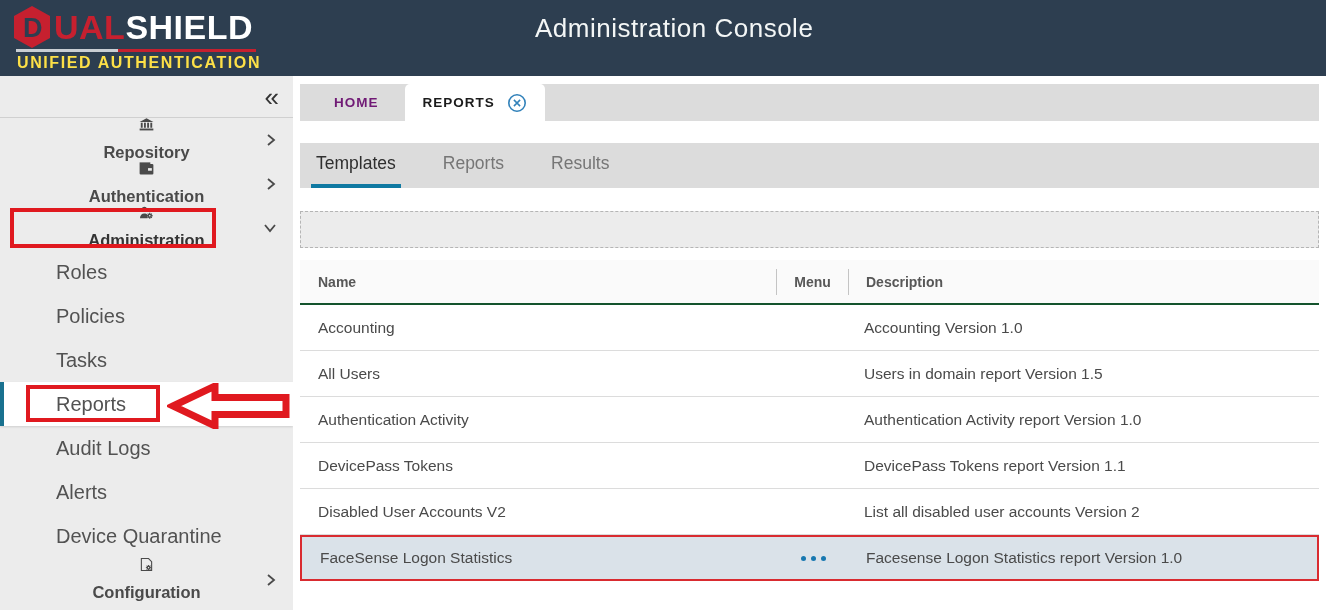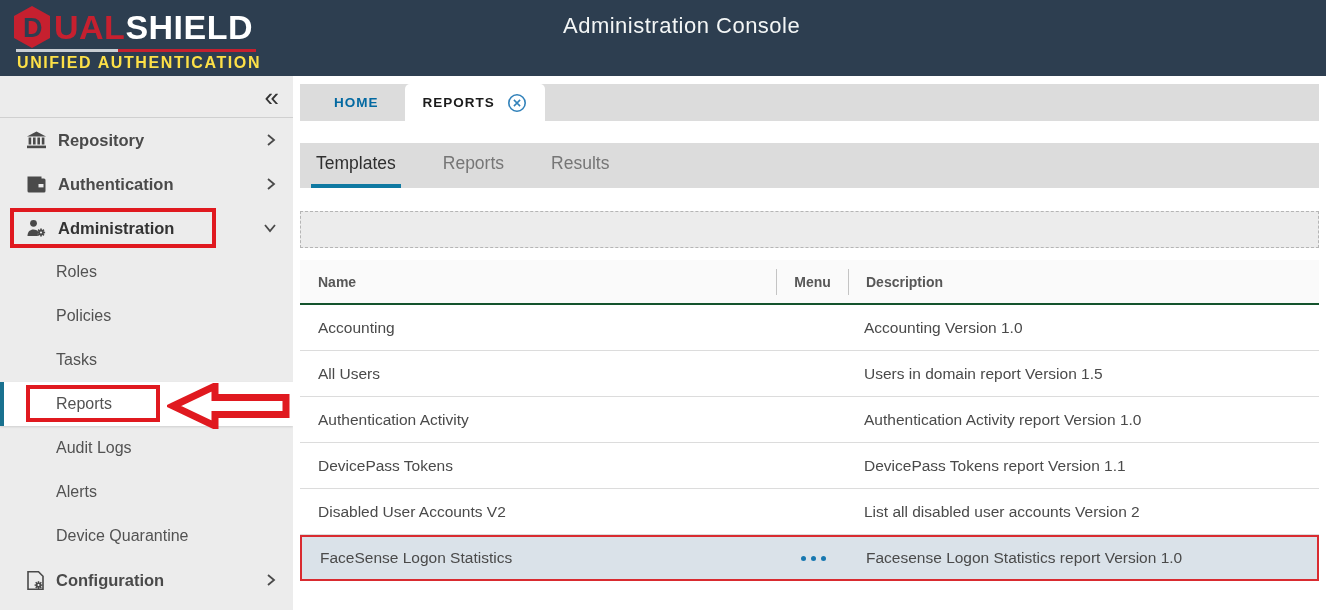--- a/index.html
+++ b/index.html
@@ -10,45 +10,45 @@
   .app-header { position:absolute; left:0; top:0; width:1326px; height:76px; background:#2d3e50; }
   .logo { position:absolute; left:12px; top:5px; }
   .logo-line1 { display:flex; align-items:center; height:44px; }
   .brand { font-size:34px; font-weight:700; letter-spacing:.5px; margin-left:2px; }
   .brand .red { color:#c6202f; }
   .brand .white { color:#ffffff; }
   .logo-underline { display:flex; height:3px; margin:0 0 2px 4px; width:240px; }
   .logo-underline .seg-gray { width:102px; background:#c9ced3; }
   .logo-underline .seg-red { width:138px; background:#c6202f; }
   .tagline { color:#fde047; font-size:16px; font-weight:700; letter-spacing:1.6px; margin-left:5px; }
-  .console-title { position:absolute; left:563px; top:13px; font-size:22px; font-weight:400; color:#f3f6f6; letter-spacing:.5px; }
+  .console-title { position:absolute; left:535px; top:13px; font-size:26px; font-weight:400; color:#f3f6f6; letter-spacing:.5px; }
 
   
   .sidebar { position:absolute; left:0; top:76px; width:293px; height:534px; background:#ececec; }
   .collapse-btn { position:absolute; top:6px; right:14px; font-size:26px; color:#333; cursor:pointer; line-height:30px; }
   .side-divider { position:absolute; top:41px; left:0; right:0; border-top:1px solid #d0d0d0; }
   .side-nav { position:absolute; top:42px; left:0; right:0; }
   .nav-item { height:44px; display:flex; align-items:center; position:relative; cursor:pointer; }
-  .nav-item.top { padding-left:27px; gap:12px; color:#4a4a4a; font-weight:700; font-size:16.5px; }
+  .nav-item.top { gap:12px; color:#4a4a4a; font-weight:700; font-size:16.5px;flex-direction:column; }
   .nav-item.top.expanded { color:#333333; }
-  .nav-item.sub { padding-left:56px; color:#525252; font-size:16px; font-weight:400; }
+  .nav-item.sub { padding-left:56px; color:#525252; font-size:20px; font-weight:400; }
   .nav-item .chev { position:absolute; right:16px; top:50%; transform:translateY(-50%); }
   .nav-item.selected { background:#ffffff; border-left:4px solid #19718f; padding-left:52px; box-shadow:0 1px 2px rgba(0,0,0,.12); }
 
   
   .rect-annotation { position:absolute; border:4px solid #e0191f; pointer-events:none; z-index:5; }
   .rect-admin { left:10px; top:2px; width:206px; height:40px; }
   .rect-reports { left:22px; top:3px; width:134px; height:37px; }
   .arrow-annotation { position:absolute; left:163px; top:1px; z-index:5; pointer-events:none; }
   .row-annotation { border:2px solid #d92b30 !important; }
 
   
   .content { position:absolute; left:293px; top:76px; width:1033px; height:534px; background:#ffffff; }
   .tabstrip { margin:8px 7px 0 7px; height:37px; background:#dcdcdc; display:flex; align-items:stretch; }
-  .tab { display:flex; align-items:center; font-size:13.5px; font-weight:700; letter-spacing:1px; color:#0369a1; cursor:pointer; }
+  .tab { display:flex; align-items:center; font-size:13.5px; font-weight:700; letter-spacing:1px; color:#701a75; cursor:pointer; }
   .tab-home { padding:0 26px; margin-left:8px; }
   .tab-active { background:#ffffff; border-radius:5px 5px 0 0; padding:0 18px; gap:12px; color:#1b1b1b; }
   .tab-close { display:flex; align-items:center; cursor:pointer; }
   .panel-gap { height:6px; }
   .subtabs { margin:16px 7px; height:45px; background:#dcdcdc; display:flex; align-items:stretch; padding-left:11px; }
   .subtab { display:flex; align-items:center; padding:0 5px; margin-right:37px; font-size:17.5px; color:#767676; border-bottom:4px solid transparent; cursor:pointer; }
   .subtab.active { color:#2f2f2f; border-bottom-color:#0f79a2; }
   .gap7 { height:7px; }
   .toolbar-empty { margin:0 7px; height:37px; background:#ececec; border:1px dashed #b5b5b5; }
   .gap12 { height:12px; }

